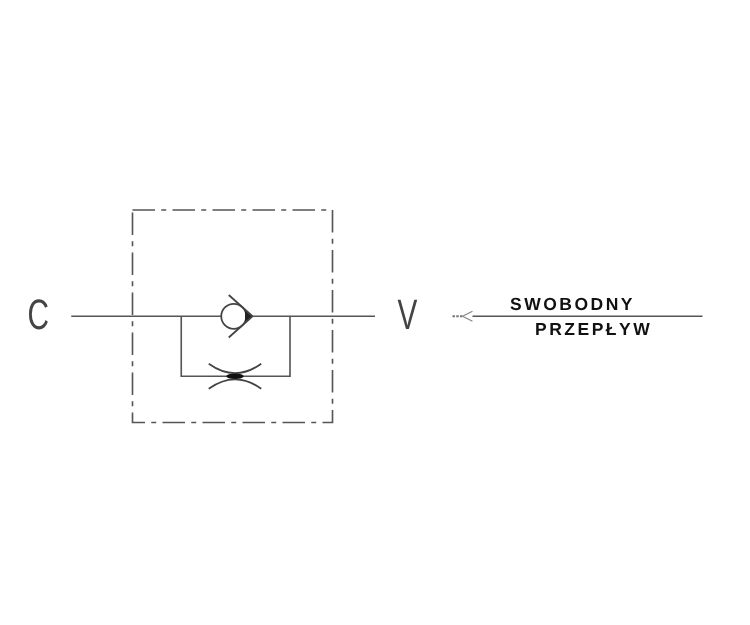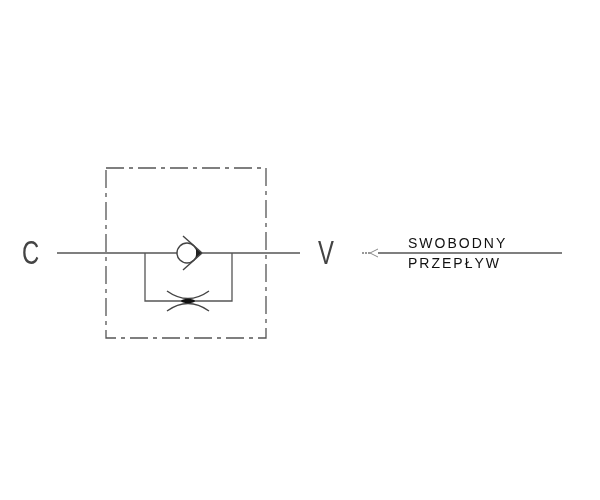--- a/index.html
+++ b/index.html
@@ -1,18 +1,18 @@
 <!DOCTYPE html>
 <html><head>
 <meta charset="utf-8">
 <style>
   html, body { margin:0; padding:0; background:#ffffff; }
   body { width:600px; height:500px; position:relative; overflow:hidden; font-family:"Liberation Sans", sans-serif; }
   svg { position:absolute; left:0; top:0; }
-  .lbl { position:absolute; color:#333; font-family:"Liberation Sans", sans-serif; }
+  .lbl { position:absolute; color:#333; font-family:"Liberation Sans", sans-serif;font-weight:bold; }
   .port { font-size:34px; font-weight:normal; transform:scaleX(0.7); transform-origin:left top; color:#444; }
   .note { font-size:14px; letter-spacing:2px; color:#111; line-height:17px; }
 </style>
 </head>
 <body>
 
 <svg width="600" height="500" viewBox="0 0 600 500">
 
   <rect x="106" y="168" width="160" height="170" fill="none" stroke="#555" stroke-width="1.3" stroke-dasharray="18,5,4,5"></rect>
 
@@ -37,13 +37,13 @@
     <line x1="362" y1="253" x2="370" y2="253" stroke="#777" stroke-width="1.5" stroke-dasharray="2,1"></line>
     <path d="M370,253 L378,249 M370,253 L378,257" stroke="#888" stroke-width="1" fill="none"></path>
     <line x1="378" y1="253" x2="562" y2="253" stroke="#555" stroke-width="1.3"></line>
   </g>
 </svg>
 
 <div class="lbl port" style="left:22px; top:233px;">C</div>
 <div class="lbl port" style="left:318px; top:233px;">V</div>
 
 <div class="lbl note" style="left:408px; top:235px;">SWOBODNY</div>
-<div class="lbl note" style="left:408px; top:255px;">PRZEPŁYW</div>
+<div class="lbl note" style="left:428px; top:255px;">PRZEPŁYW</div>
 
 </body></html>

